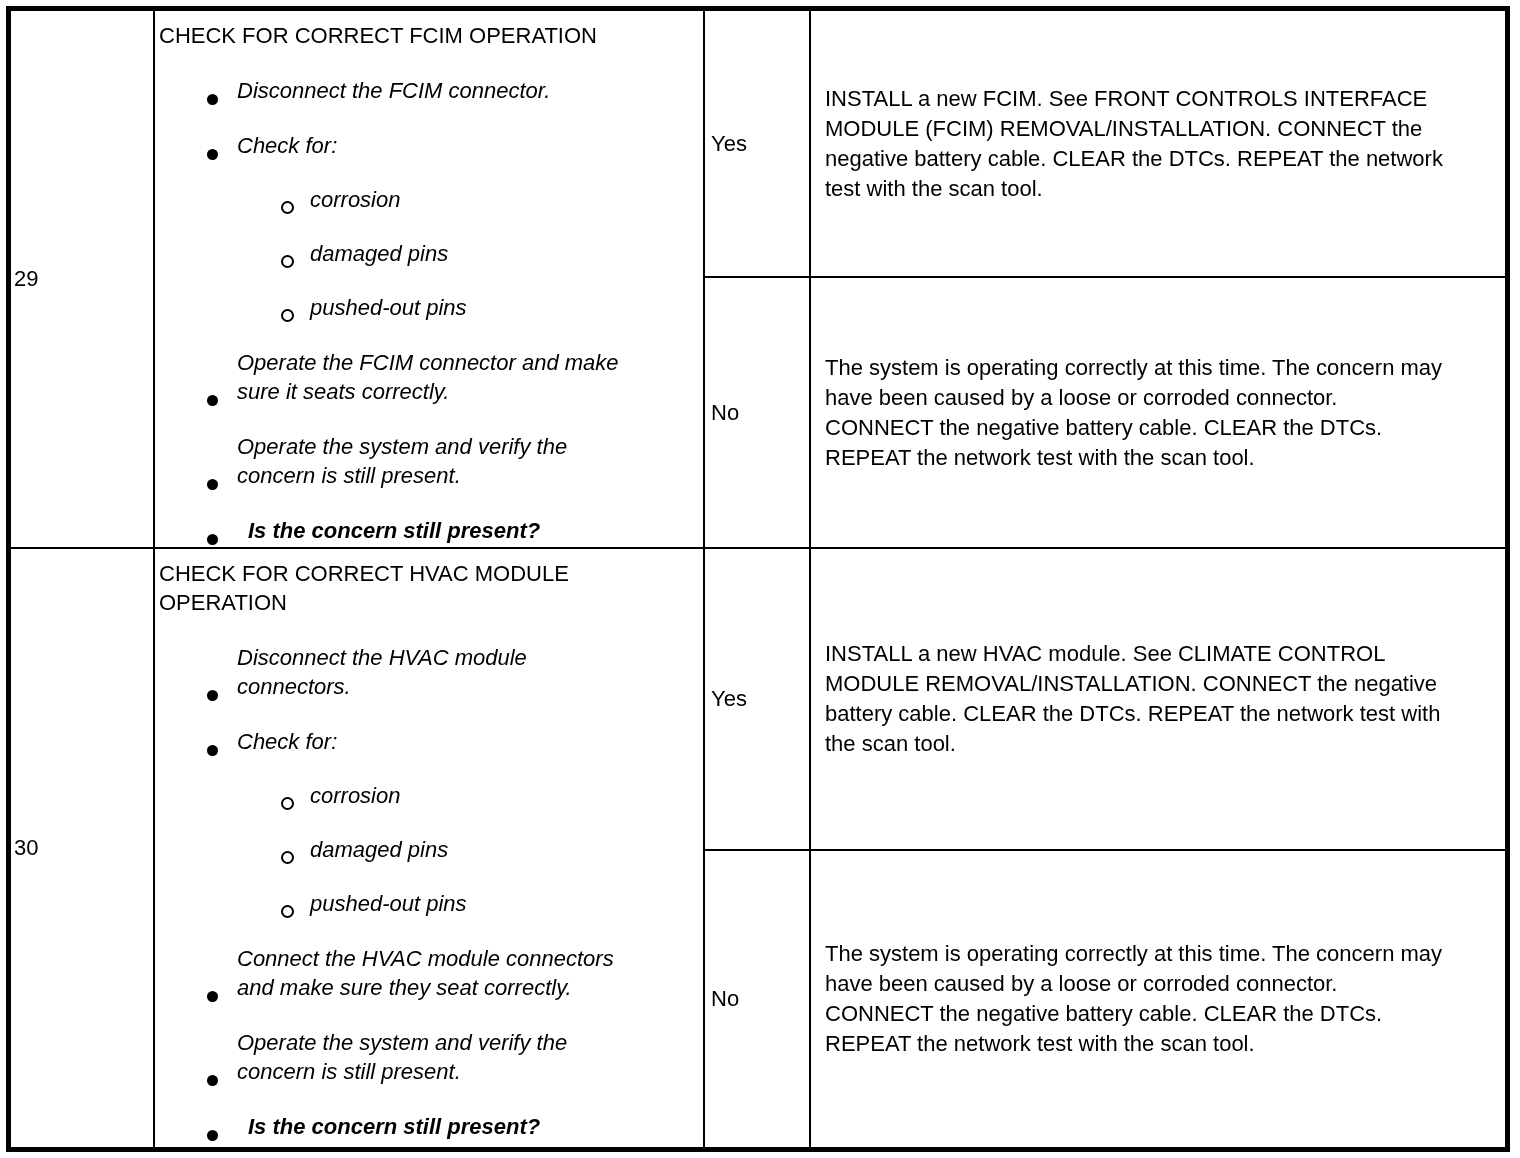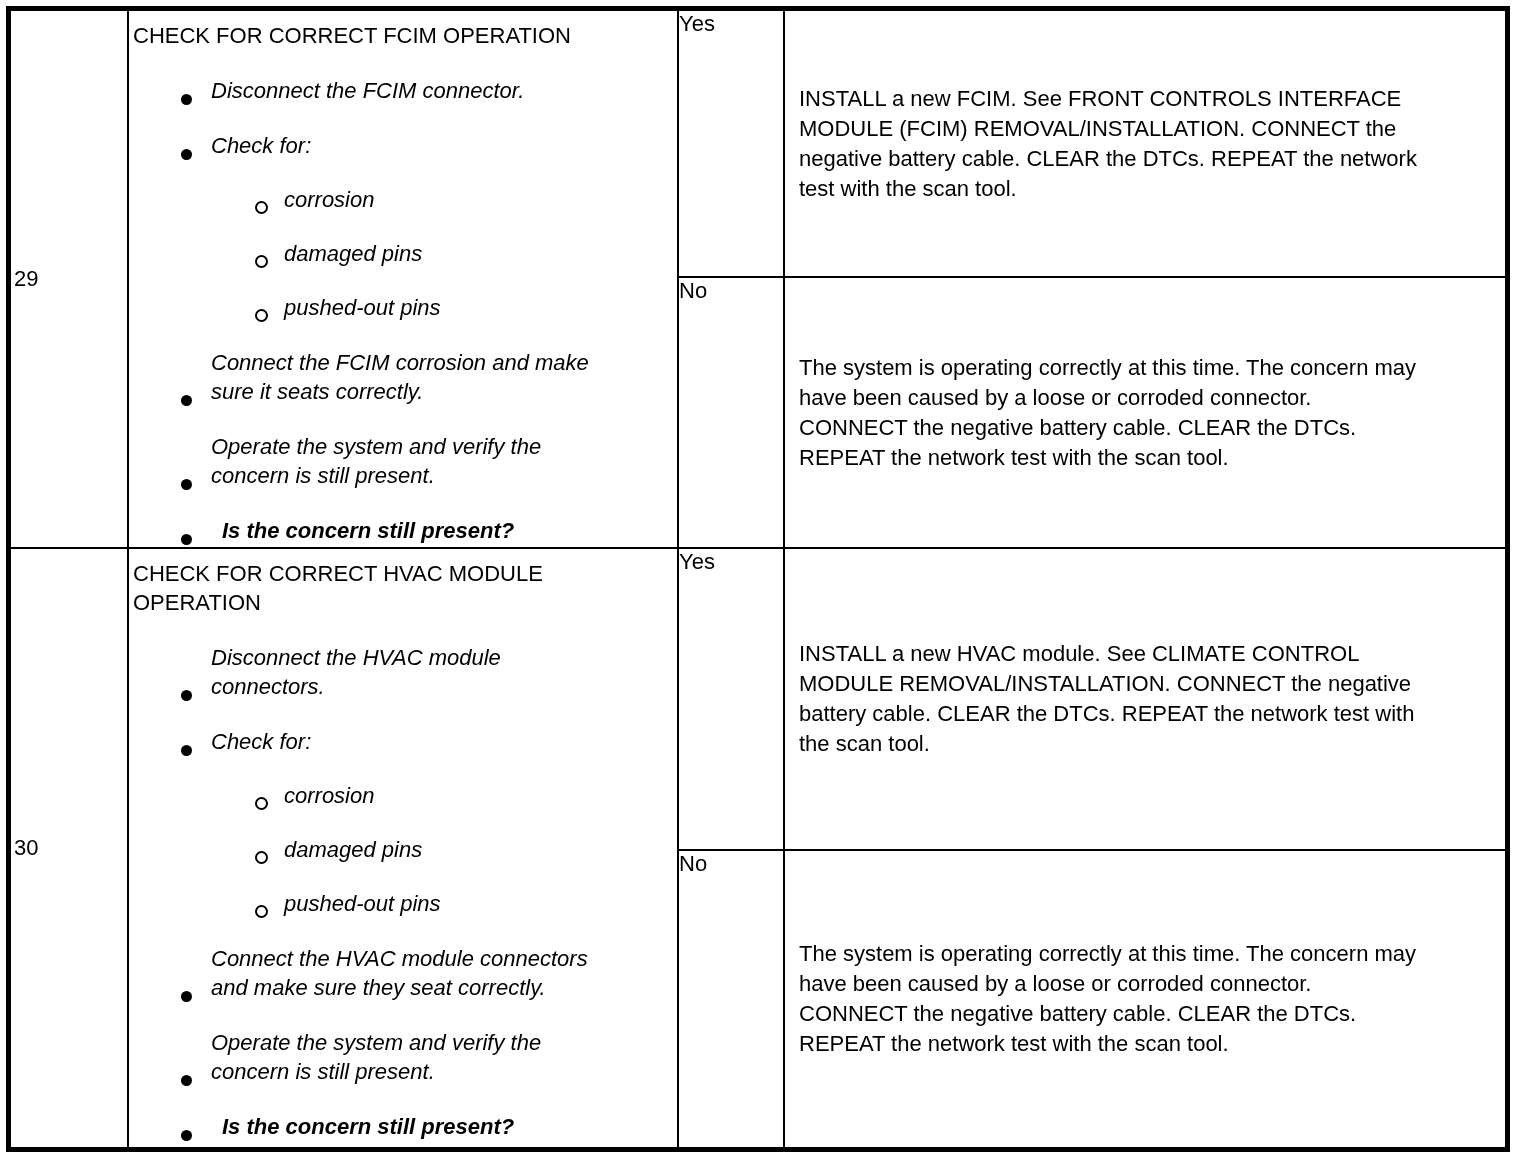--- a/index.html
+++ b/index.html
@@ -19,21 +19,21 @@
     width: 100%; height: 100%;
     border: 5px solid #000000;
     display: flex; flex-direction: column;
     background: #ffffff;
   }
   .step-row { display: flex; width: 100%; }
   .row-29 { height: 536px; }
   .row-30 { flex: 1; border-top: 2px solid #000000; }
 
   .cell-step {
-    width: 116px;
+    width: 142px;
     display: flex; align-items: center;
     padding-left: 3px;
     font-size: 22px;
   }
   .cell-desc {
     width: 550px;
     border-left: 2px solid #000000;
     padding: 10px 4px 6px 4px;
     font-size: 22px;
     line-height: 29px;
@@ -43,21 +43,22 @@
     border-left: 2px solid #000000;
     display: flex; flex-direction: column;
   }
   .result { display: flex; width: 100%; }
   .result-no { flex: 1; border-top: 2px solid #000000; }
   .row-29 .result-yes { height: 265px; }
   .row-30 .result-yes { height: 300px; }
 
   .answer-cell {
     width: 104px;
-    display: flex; 
+    display: flex; align-items: center;
+    padding-left: 6px;
     font-size: 22px;
   }
   .action-cell {
     flex: 1;
     border-left: 2px solid #000000;
     display: flex; align-items: center;
     padding: 0 14px;
     font-size: 22px;
     line-height: 30px;
   }
@@ -109,21 +110,21 @@
           <li class="bullet lvl2">
               <span class="ring"></span>
               <span class="btext">damaged pins</span>
             </li>
           <li class="bullet lvl2">
               <span class="ring"></span>
               <span class="btext">pushed-out pins</span>
             </li>
           <li class="bullet lvl1">
               <span class="dot"></span>
-              <span class="btext">Connect the FCIM corrosion and make sure it seats correctly.</span>
+              <span class="btext">Operate the FCIM connector and make sure it seats correctly.</span>
             </li>
           <li class="bullet lvl1">
               <span class="dot"></span>
               <span class="btext">Operate the system and verify the concern is still present.</span>
             </li>
           <li class="bullet lvl1 bold">
               <span class="dot"></span>
               <span class="btext">Is the concern still present?</span>
             </li>
         </ul>

